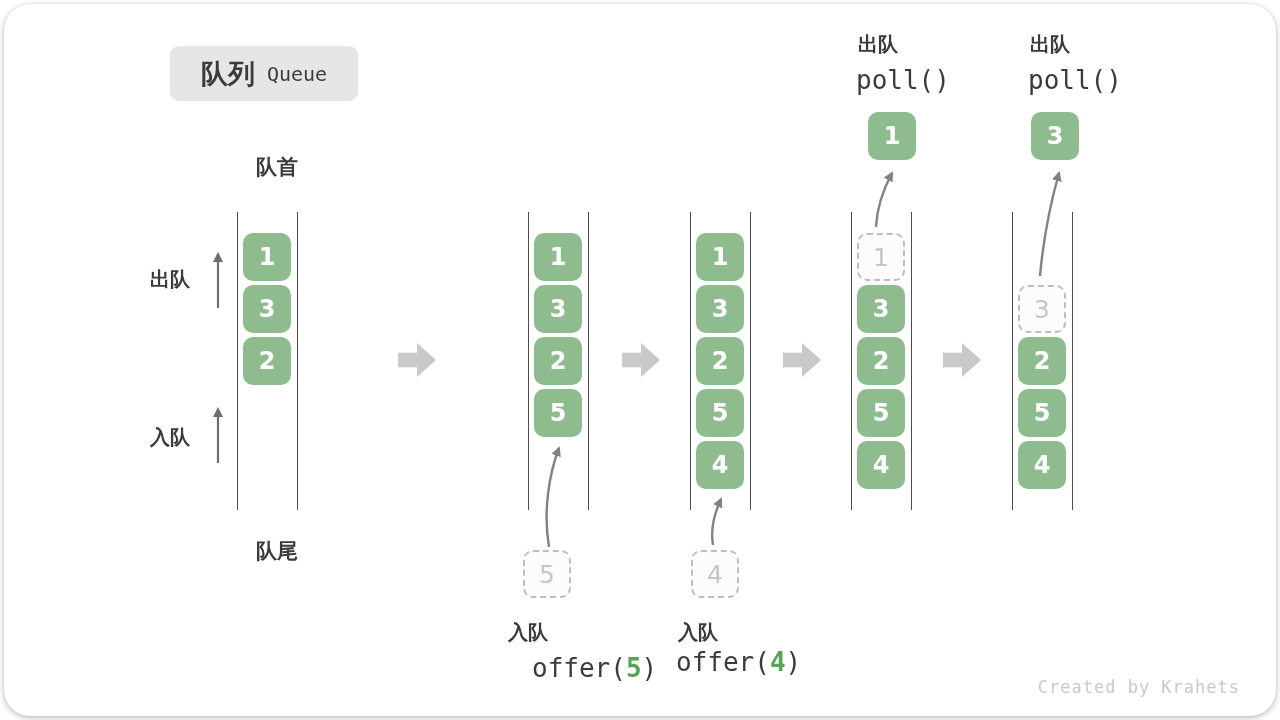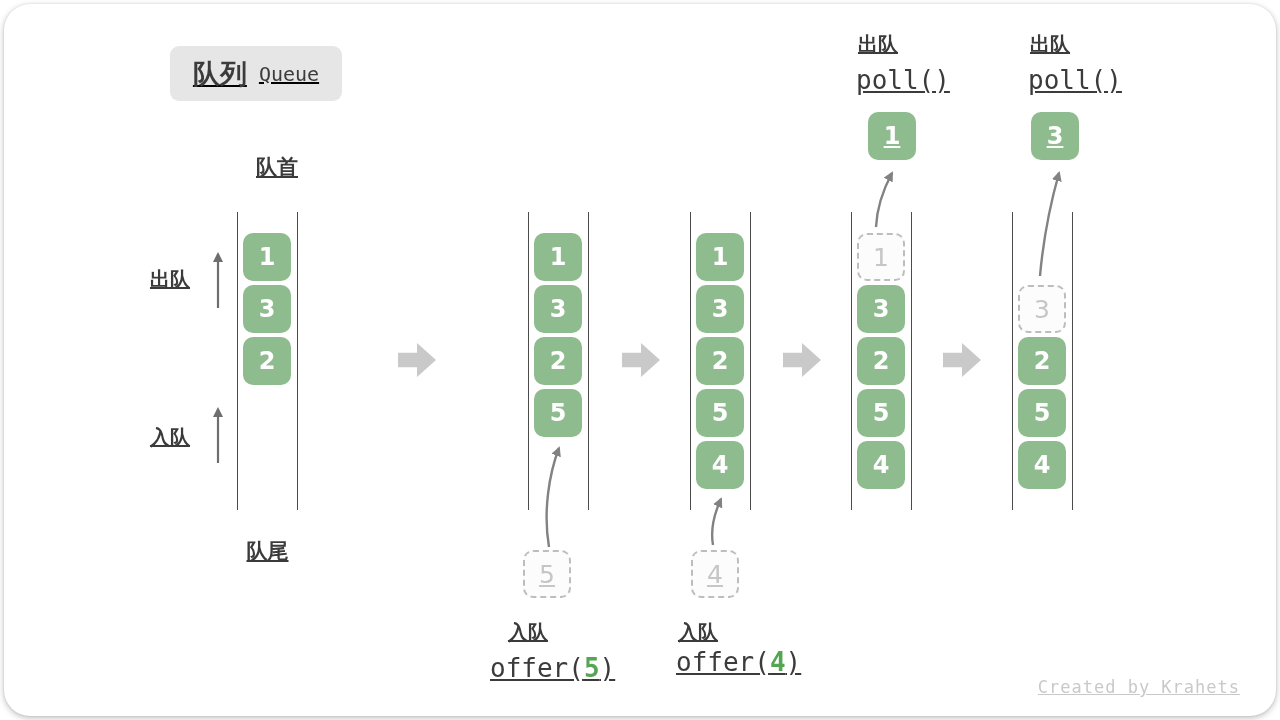--- a/index.html
+++ b/index.html
@@ -1,25 +1,25 @@
 <!DOCTYPE html>
 <html><head>
 <meta charset="utf-8">
 <style>
   html,body{margin:0;padding:0;background:#ffffff;}
   .stage{position:relative;width:1280px;height:720px;overflow:hidden;
          font-family:"Liberation Sans",sans-serif;background:#ffffff;}
   .card{position:absolute;left:4px;top:4px;right:4px;bottom:4px;background:#fff;
         border-radius:26px;box-shadow:0 2px 6px rgba(0,0,0,.25),0 0 2px rgba(0,0,0,.12);}
-  .abs{position:absolute;text-decoration:underline;}
+  .abs{position:absolute;}
   .cjk{font-weight:bold;color:#3b3b3b;}
   .mono{font-family:"DejaVu Sans Mono","Liberation Mono",monospace;color:#3b3b3b;}
 
   
-  .title-box{left:170px;top:46px;width:172px;height:55px;background:#e6e6e6;border-radius:9px;
+  .title-box{left:170px;top:46px;width:188px;height:55px;background:#e6e6e6;border-radius:9px;
              display:flex;align-items:center;justify-content:center;gap:12px;}
   .title-zh{font-size:27px;font-weight:bold;color:#3b3b3b;}
   .title-en{font-size:20px;}
 
   
   .col{position:absolute;top:212px;width:61px;height:298px;box-sizing:border-box;
        border-left:1.6px solid #4c4c4c;border-right:1.6px solid #4c4c4c;}
   .c1{left:237px}.c2{left:528px}.c3{left:690px}.c4{left:851px}.c5{left:1012px}
 
   .box{display:flex;align-items:center;justify-content:center;width:48px;height:48px;
@@ -35,26 +35,26 @@
   .pending-5{left:523px;top:550px;}
   .pending-4{left:691px;top:550px;}
 
   
   .big-arrow{position:absolute;top:343px;width:38px;height:34px;background:#c9c9c9;
              clip-path:polygon(0 29%,50% 29%,50% 0,100% 50%,50% 100%,50% 71%,0 71%);}
   .a1{left:398px}.a2{left:622px}.a3{left:783px}.a4{left:943px}
 
   
   .front-label{left:237px;top:153px;width:61px;text-align:right;font-size:21px;}
-  .rear-label{left:237px;top:537px;width:61px;text-align:center;font-size:21px;}
+  .rear-label{left:237px;top:537px;width:61px;text-align:right;font-size:21px;}
   .side-deq{left:150px;top:266px;font-size:20px;}
   .side-enq{left:150px;top:424px;font-size:20px;}
   .op-zh{font-size:20px;}
   .op-code{font-size:26px;}
-  .enq5-zh{left:508px;top:619px}.enq5-code{left:490px;top:653px}
+  .enq5-zh{left:508px;top:619px}.enq5-code{left:532px;top:653px}
   .enq4-zh{left:678px;top:619px}.enq4-code{left:676px;top:647px}
   .poll1-zh{left:858px;top:31px}.poll1-code{left:856px;top:65px}
   .poll3-zh{left:1030px;top:31px}.poll3-code{left:1028px;top:65px}
   .arg{color:#55A555;font-weight:bold;}
   .watermark{right:40px;top:677px;font-size:17px;color:#c9c9c9;letter-spacing:1px;}
 
   .overlay{position:absolute;left:0;top:0;pointer-events:none;}
 </style>
 </head>
 <body>

